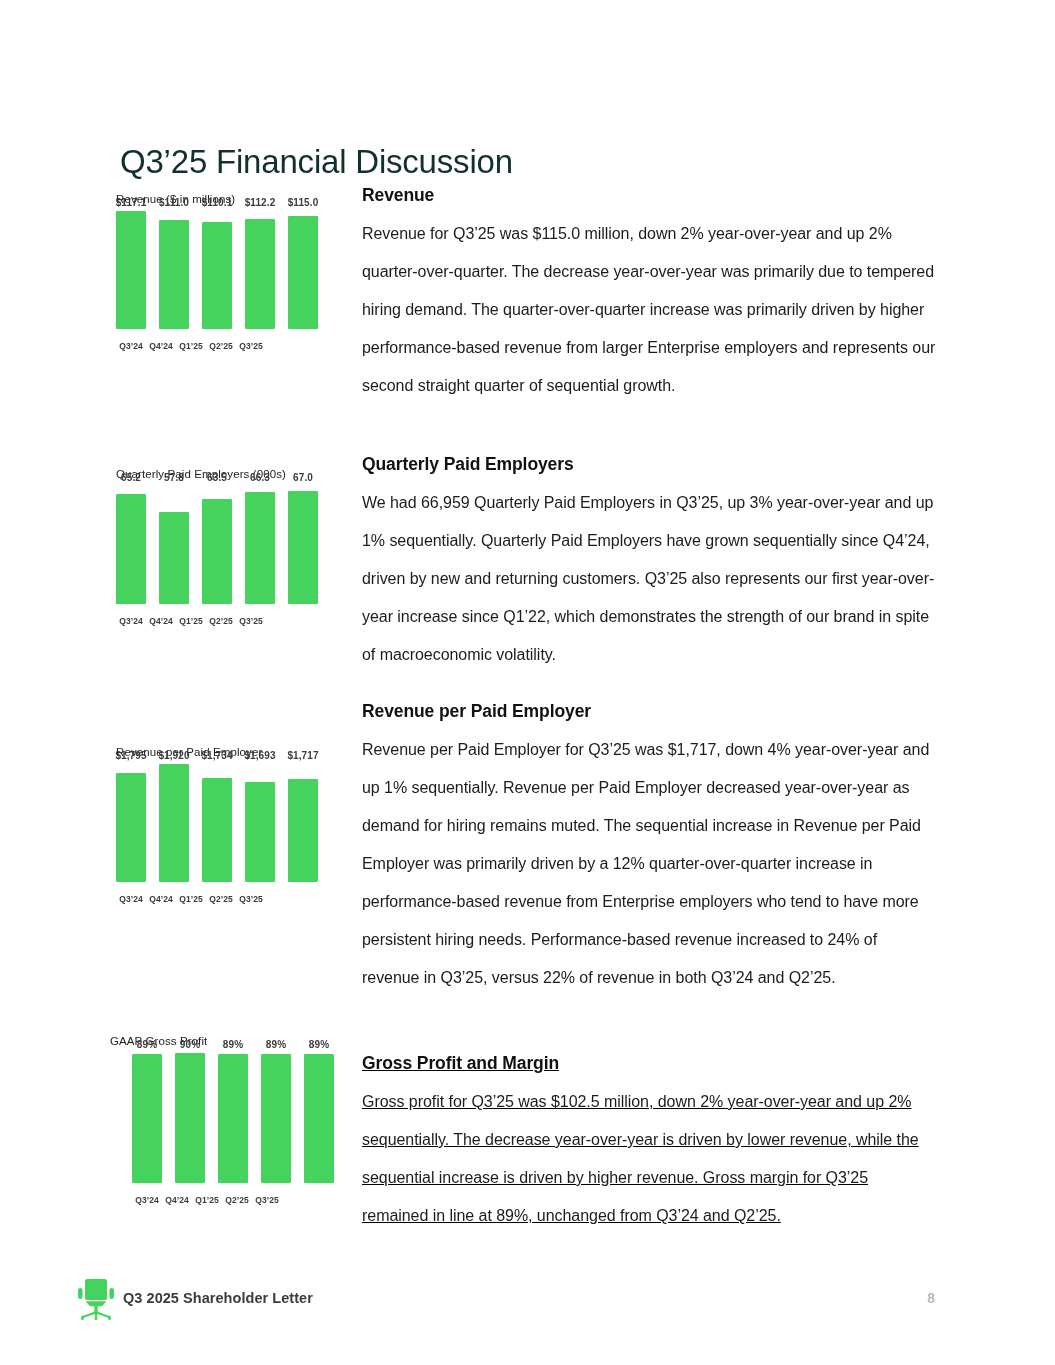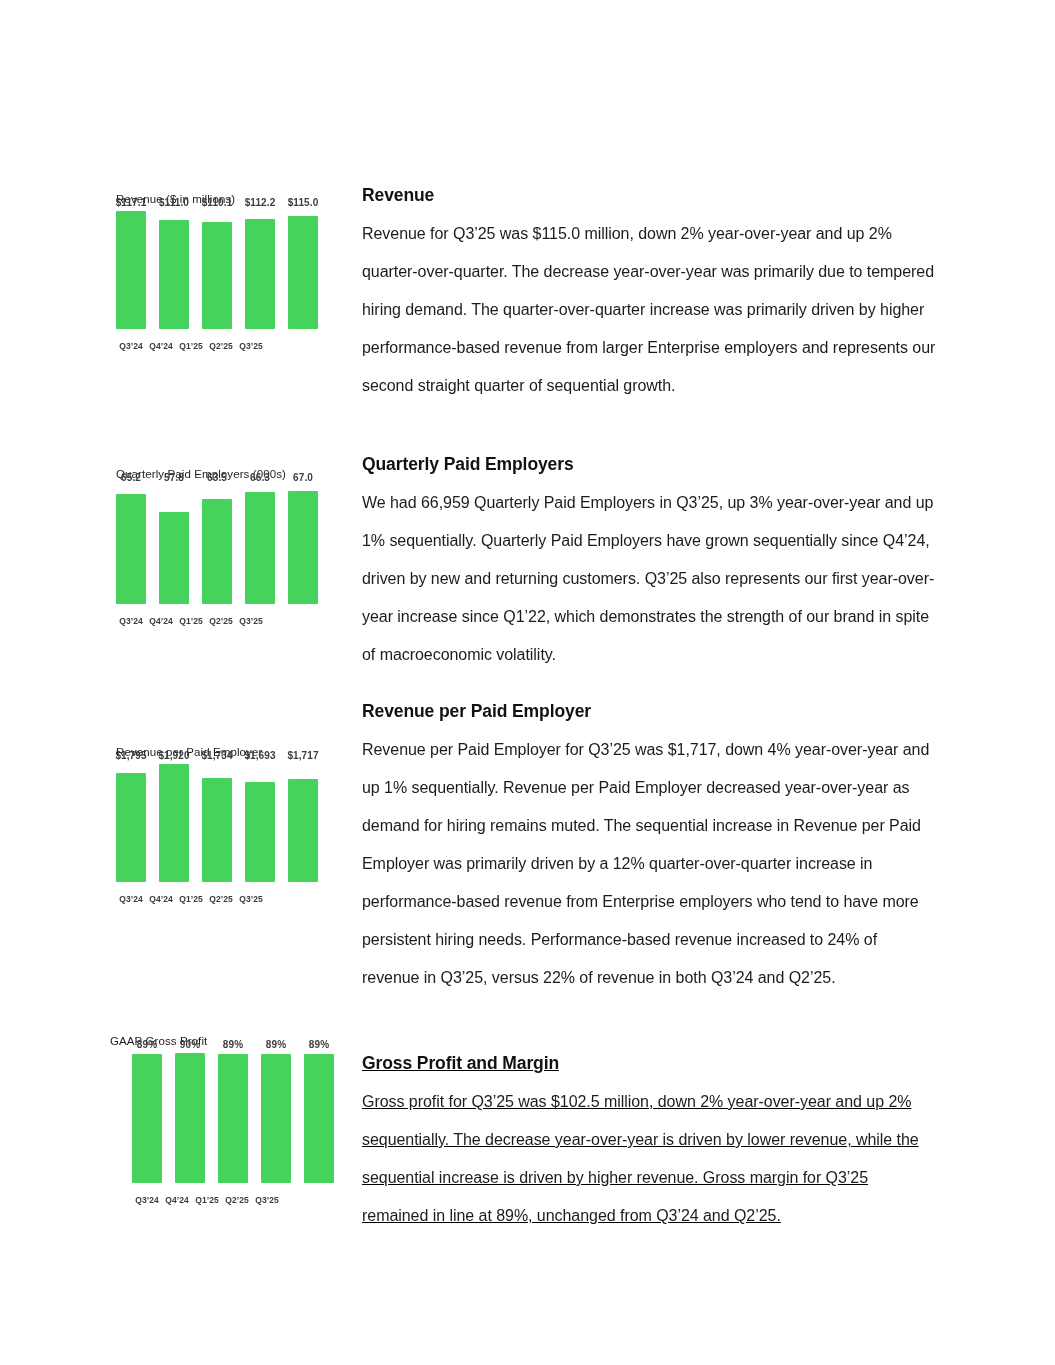--- a/index.html
+++ b/index.html
@@ -173,20 +173,21 @@
     font-weight: 700;
     color: #b8b8b8;
     white-space: nowrap;
   }
 </style>
 </head>
 <body>
 
 <div class="page">
 
+  <h1 class="page-title">Q3’25 Financial Discussion</h1>
 
   <div class="content">
 
     <div class="row">
       <div class="chart-block" style="left:116px; top:8px;">
         <div class="chart-title">Revenue ($ in millions)</div>
         <div class="chart-plot">
           <div class="bars">
             <div class="bar-col">
               <span class="bar-value">$117.1</span>
@@ -346,14 +347,39 @@
       </div>
 
       <div class="text-block" style="top:868px;text-decoration:underline;">
         <h2 class="section-heading">Gross Profit and Margin</h2>
         <p class="section-body">Gross profit for Q3’25 was $102.5 million, down 2% year-over-year and up 2% sequentially. The decrease year-over-year is driven by lower revenue, while the sequential increase is driven by higher revenue. Gross margin for Q3’25 remained in line at 89%, unchanged from Q3’24 and Q2’25.</p>
       </div>
     </div>
 
   </div>
 
+  <div class="footer">
+    <span class="footer-logo">
+      <svg viewBox="0 0 40 44" width="40" height="44" aria-hidden="true">
+
+        <path d="M11.5 2 H28.5 A2.5 2.5 0 0 1 31 4.5 V21 A2 2 0 0 1 29 23 H11 A2 2 0 0 1 9 21 V4.5 A2.5 2.5 0 0 1 11.5 2 Z" fill="#45d35d"></path>
+
+        <rect x="2" y="11" width="4.6" height="11" rx="2.3" fill="#45d35d"></rect>
+
+        <rect x="33.4" y="11" width="4.6" height="11" rx="2.3" fill="#45d35d"></rect>
+
+        <path d="M9.5 24.2 H30.5 L26 29.2 H14 Z" fill="#45d35d"></path>
+
+        <rect x="18.4" y="28.6" width="3.2" height="9" fill="#45d35d"></rect>
+
+        <rect x="18.9" y="33" width="2.2" height="9" fill="#45d35d"></rect>
+        <path d="M20 34 L6.2 39.2 L7.1 41.1 L20 36.6 Z" fill="#45d35d"></path>
+        <path d="M20 34 L33.8 39.2 L32.9 41.1 L20 36.6 Z" fill="#45d35d"></path>
+        <rect x="5.2" y="38.6" width="2.6" height="4.4" rx="1.2" fill="#45d35d"></rect>
+        <rect x="32.2" y="38.6" width="2.6" height="4.4" rx="1.2" fill="#45d35d"></rect>
+        <rect x="18.7" y="39.8" width="2.6" height="3.4" rx="1.2" fill="#45d35d"></rect>
+      </svg>
+    </span>
+    <span class="footer-label">Q3 2025 Shareholder Letter</span>
+    <span class="footer-page">8</span>
+  </div>
 
 </div>
 
 </body></html>

